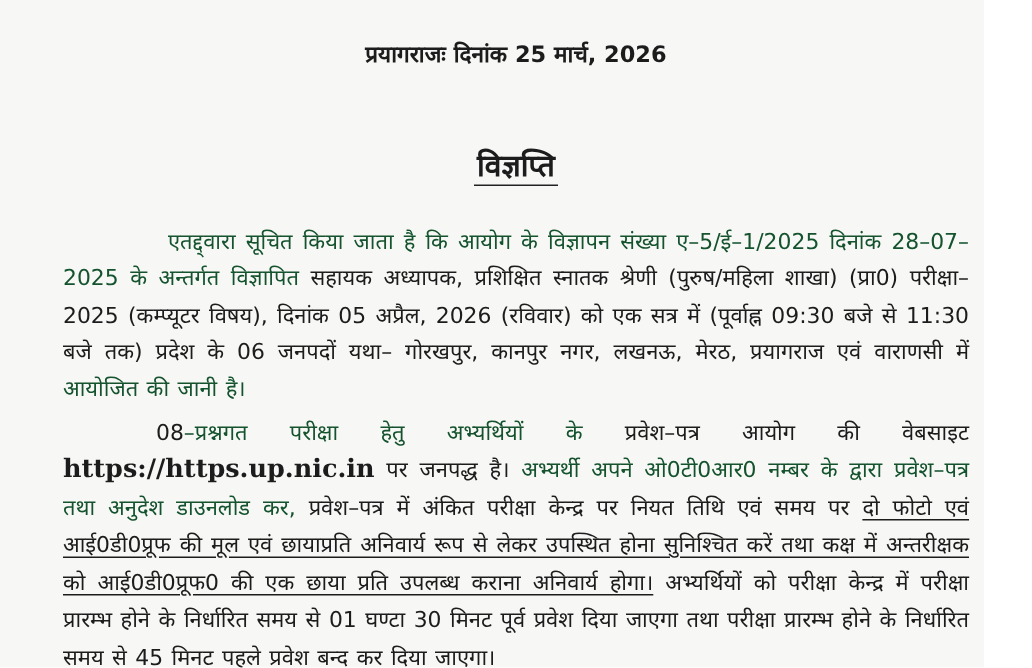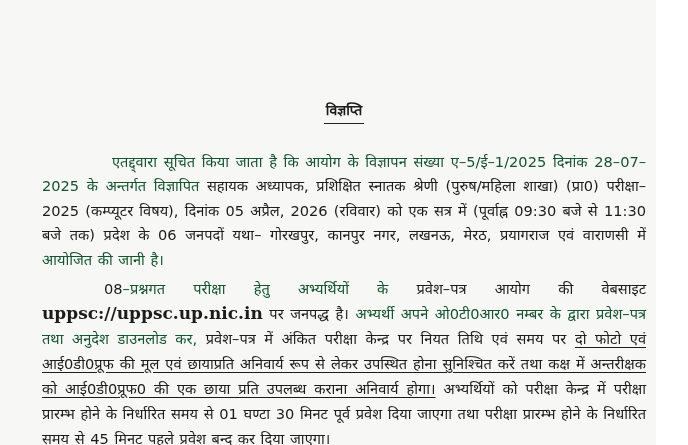--- a/index.html
+++ b/index.html
@@ -35,21 +35,21 @@
     }
     .title {
       position: absolute;
       left: 0;
       top: 98px;
       width: 688px;
       text-align: center;
     }
     .title span {
       font-weight: bold;
-      font-size: 14px;
+      font-size: 20px;
       border-bottom: 1.5px solid #222;
       padding: 0 2px 1px 2px;
       display: inline-block;
       line-height: 24px;
     }
     .para {
       position: absolute;
       left: 42px;
       width: 604px;
       font-size: 14.6px;
@@ -66,34 +66,35 @@
     .b { font-weight: normal; }
     .u { text-decoration: underline; text-underline-offset: 3px; }
     .url { font-family: "DejaVu Serif", "Liberation Serif", serif; font-weight: bold; font-size: 17px; }
   </style>
 </head>
 <body>
 
 <div class="paper"></div>
 
 <div class="header">
+  <div>प्रयागराजः दिनांक 25 मार्च, 2026</div>
 </div>
 
 <div class="title">
   <span>विज्ञप्ति</span>
 </div>
 
 <div class="para p1">
   <span class="indent"></span><span class="light">एतद्द्वारा सूचित किया जाता है कि आयोग के विज्ञापन संख्या ए–5/ई–1/2025 दिनांक 28–07–2025 के अन्तर्गत विज्ञापित</span>
   <span class="b">सहायक अध्यापक, प्रशिक्षित स्नातक श्रेणी (पुरुष/महिला शाखा) (प्रा0) परीक्षा–2025 (कम्प्यूटर विषय), दिनांक 05 अप्रैल, 2026 (रविवार) को एक सत्र में (पूर्वाह्न 09:30 बजे से 11:30 बजे तक) प्रदेश के 06 जनपदों यथा– गोरखपुर, कानपुर नगर, लखनऊ, मेरठ, प्रयागराज एवं वाराणसी में</span>
   <span class="light">आयोजित की जानी है।</span>
 </div>
 
 <div class="para p2">
   <span class="indent2"></span><span class="b">08</span><span class="light">–प्रश्नगत परीक्षा हेतु अभ्यर्थियों के</span>
   <span class="b">प्रवेश–पत्र आयोग की वेबसाइट</span>
-  <span class="url">uppsc://uppsc.up.nic.in</span>
+  <span class="url">https://https.up.nic.in</span>
   <span class="b">पर जनपद्ध है।</span>
   <span class="light">अभ्यर्थी अपने ओ0टी0आर0 नम्बर के द्वारा प्रवेश–पत्र तथा अनुदेश डाउनलोड कर,</span>
   <span class="b">प्रवेश–पत्र में अंकित परीक्षा केन्द्र पर नियत तिथि एवं समय पर</span>
   <span class="b u">दो फोटो एवं आई0डी0प्रूफ की मूल एवं छायाप्रति अनिवार्य रूप से लेकर उपस्थित होना सुनिश्चित करें तथा कक्ष में अन्तरीक्षक को आई0डी0प्रूफ0 की एक छाया प्रति उपलब्ध कराना अनिवार्य होगा।</span>
   <span class="b">अभ्यर्थियों को परीक्षा केन्द्र में परीक्षा प्रारम्भ होने के निर्धारित समय से 01 घण्टा 30 मिनट पूर्व प्रवेश दिया जाएगा तथा परीक्षा प्रारम्भ होने के निर्धारित समय से 45 मिनट पहले प्रवेश बन्द कर दिया जाएगा।</span>
 </div>
 
 </body></html>

